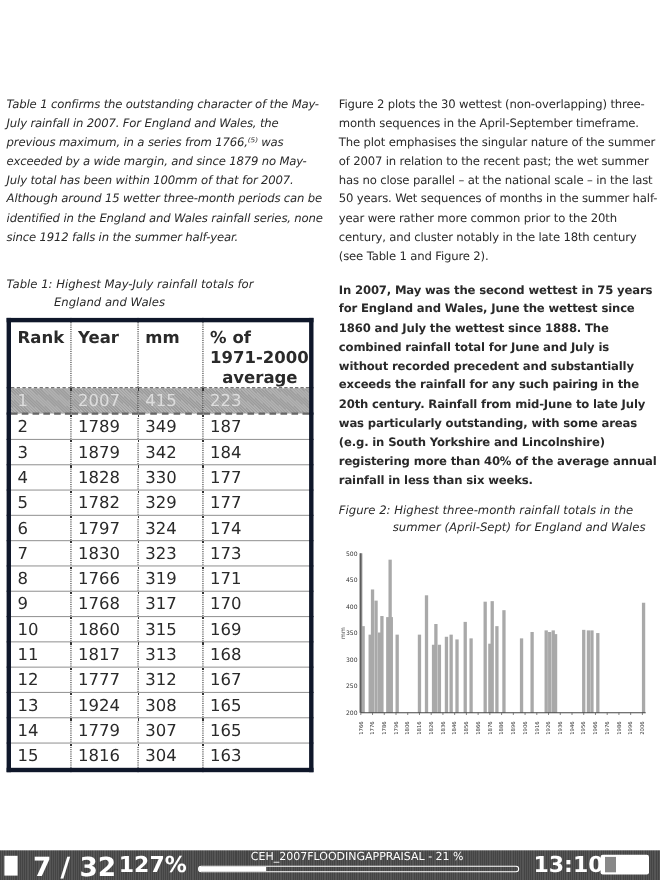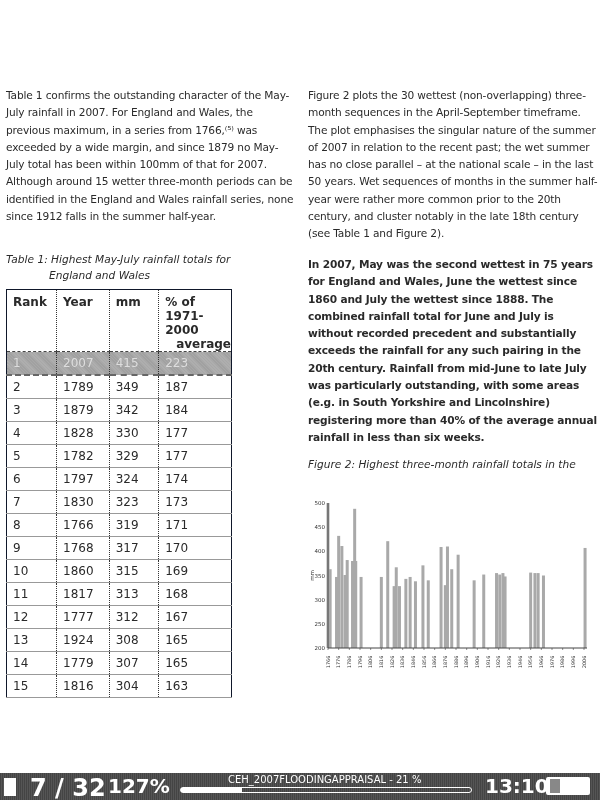--- a/index.html
+++ b/index.html
@@ -1,30 +1,30 @@
 <!DOCTYPE html>
 <html><head>
 <meta charset="utf-8">
 <style>
   html, body { margin:0; padding:0; }
   body { width:600px; height:800px; background:#fff; position:relative; overflow:hidden;
          font-family:"DejaVu Sans", sans-serif; color:#2a2a2a; }
   .col { position:absolute; font-size:10.6px; line-height:17.3px; letter-spacing:-0.15px; }
   .col p { margin:0; }
-  #left-text { left:6px; top:87px; width:290px; }
+  #left-text { left:6px; top:87px; width:290px;font-style:italic; }
   #right-text { left:308px; top:87px; width:290px; }
   #right-text2 { left:308px; top:256px; width:290px;font-weight:bold; }
   .caption { position:absolute; font-size:10.6px; line-height:16px; font-style:italic; }
   .caption b { font-style:italic; font-weight:normal; }
   .caption .indent { padding-left:43px; display:block; }
   #table-caption { left:6px; top:251px; width:290px; }
   #fig-caption { left:308px; top:456px; width:290px; }
   #fig-caption .indent { padding-left:49px; }
-  table { position:absolute; left:6px; top:289px; width:226px; border-collapse:collapse;
-          font-size:12px; border:1px solid #0f172a; }
+  table { position:absolute; left:6px; top:289px; width:279px; border-collapse:collapse;
+          font-size:15px; border:4px solid #0f172a; }
   td, th { padding:0 0 0 6px; text-align:left; border-bottom:1px solid #999; vertical-align:middle; height:22px; }
   th { font-weight:bold; height:34px; vertical-align:top; padding-top:5px; border-bottom:1px dashed #444; }
   td + td, th + th { border-left:1px dotted #333; }
   tr.hl td { background:repeating-linear-gradient(45deg,#9a9a9a 0 1px,#b5b5b5 1px 2px); color:#ddd; border-bottom:2px dashed #666; }
   th .sub { display:block; padding-left:11px; }
   #chart { position:absolute; left:305px; top:495px; width:295px; height:180px; }
   #statusbar { position:absolute; left:0; top:773px; width:600px; height:27px;
                background:repeating-linear-gradient(90deg,#444 0 1px,#555 1px 2px); color:#fff;
                font-family:"DejaVu Sans", sans-serif; font-weight:bold; }
   #statusbar .sq { position:absolute; left:4px; top:5px; width:12px; height:18px; background:#fff; }
@@ -159,20 +159,21 @@
         <td>1816</td>
         <td>304</td>
         <td>163</td>
       </tr>
     </tbody>
 </table>
 
 <div id="fig-caption" class="caption">
   <b>Figure 2:</b>
   <span>Highest three-month rainfall totals in the</span>
+  <span class="indent">summer (April-Sept) for England and Wales</span>
 </div>
 
 <svg id="chart" viewBox="0 0 295 180" width="295" height="180">
     <rect x="21.5" y="8" width="3" height="145" fill="#a9a9a9"></rect>
     <rect x="23.633333333333333" y="74.21666666666667" width="3" height="78.78333333333333" fill="#a9a9a9"></rect>
     <rect x="30.03333333333333" y="81.95" width="3" height="71.05" fill="#a9a9a9"></rect>
     <rect x="32.166666666666664" y="40.866666666666674" width="3" height="112.13333333333333" fill="#a9a9a9"></rect>
     <rect x="35.36666666666667" y="51.016666666666666" width="3" height="101.98333333333333" fill="#a9a9a9"></rect>
     <rect x="38.56666666666666" y="80.01666666666667" width="3" height="72.98333333333333" fill="#a9a9a9"></rect>
     <rect x="40.7" y="65.03333333333333" width="3" height="87.96666666666667" fill="#a9a9a9"></rect>

